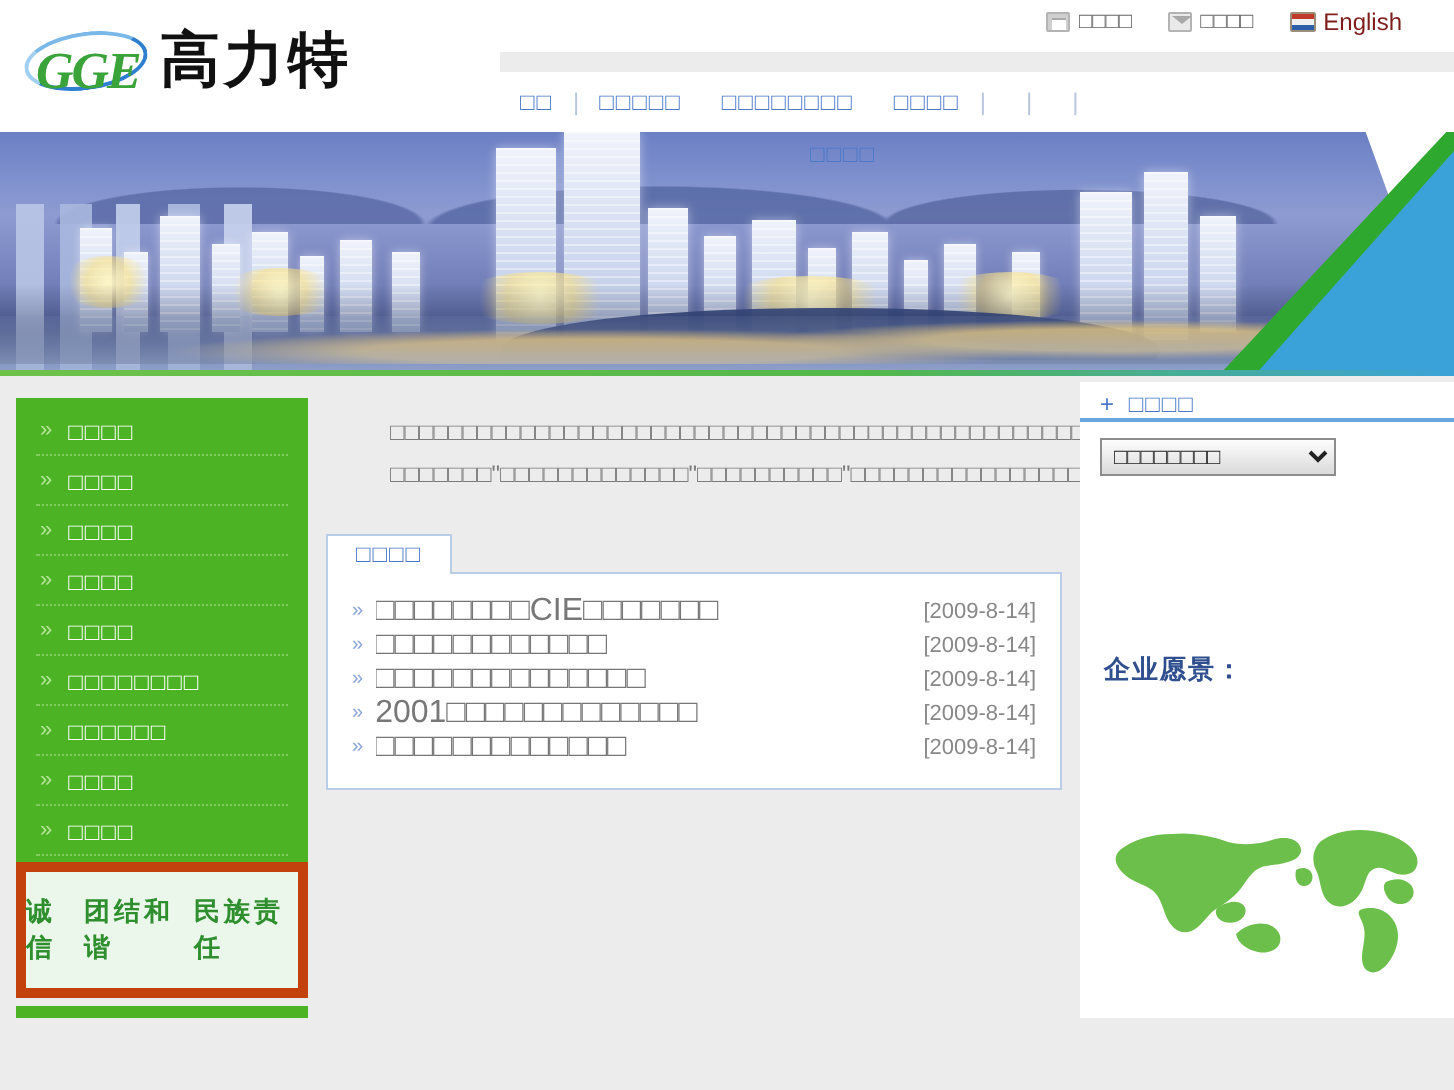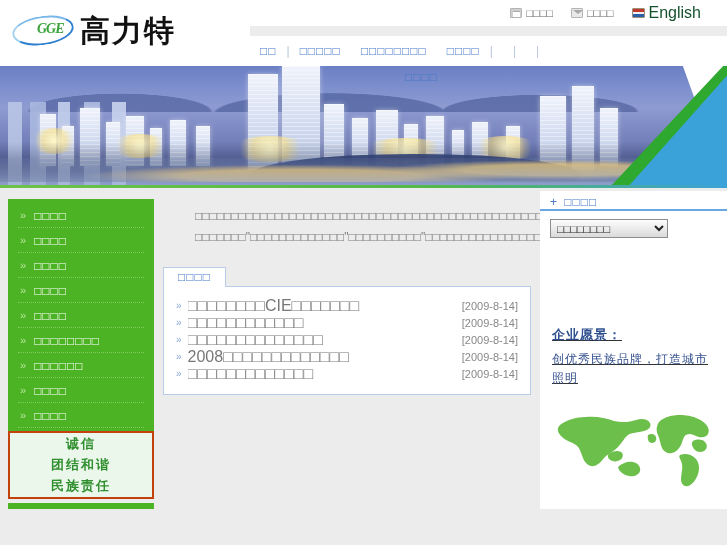--- a/index.html
+++ b/index.html
@@ -43,41 +43,41 @@
     content: ""; position: absolute; left: 1px; top: 1px;
     width: 0; height: 0;
     border-left: 5px solid transparent; border-right: 5px solid transparent;
     border-top: 4px solid #a8a8a8;
   }
   .ico-flag {
     width: 13px; height: 10px; border: 1px solid #9c8f7a; border-radius: 1px;
     background: linear-gradient(#c0392b 0 33%, #f0f0f0 33% 66%, #2c5fa8 66% 100%);
     flex: none;
   }
-  .english-link { color: #14532d; font-size: 16px; text-decoration: none; }
+  .english-link { color: #7f1d1d; font-size: 12px; text-decoration: none; }
 
   
   .brandrow {
     position: absolute; left: 0; top: 0; width: 250px; height: 66px;
     background: #fff; z-index: 6;
   }
   .logo { position: absolute; left: 12px; top: 13px; display: flex; align-items: center; gap: 6px; }
   .logo-mark { position: relative; width: 62px; height: 36px; }
   .logo-oval {
     position: absolute; left: 0; top: 3px; width: 62px; height: 29px;
     border: 2px solid #2f7fd0; border-radius: 50%;
     transform: rotate(-8deg);
     border-top-color: #7ab8ea; border-right-color: #2f7fd0;
     border-bottom-color: #2f7fd0; border-left-color: #9fd0f2;
   }
   .logo-gge {
     position: absolute; left: 6px; top: 8px;
     font-family: "Liberation Serif", serif;
-    font-size: 14px; font-style: italic; font-weight: bold;
-    color: #3aa33a; letter-spacing: -1px; margin-left: 19px;
+    font-size: 26px; font-style: italic; font-weight: bold;
+    color: #3aa33a; letter-spacing: -1px;
   }
   .logo-cn {
     font-family: "DejaVu Sans", sans-serif;
     font-size: 30px; font-weight: bold; color: #111;
     letter-spacing: 2px; line-height: 1;
   }
 
   .navbar {
     position: absolute; left: 250px; top: 36px; width: 477px; height: 30px;
     background: #ffffff; z-index: 6;
@@ -203,23 +203,23 @@
     color: #ffffff; font-size: 12px; text-decoration: none; cursor: pointer;
     letter-spacing: 1px;
   }
   .side-item .arrow { color: #b7e59b; font-size: 11px; line-height: 1; flex: none; }
   .side-sep {
     height: 1px; margin: 1px 10px 2px 10px;
     border-top: 1px dotted #7fcd5c;
   }
   .pledge {
     position: absolute; left: 8px; top: 240px; width: 146px; height: 68px;
-    background: #eaf7ea; border: 2px solid #c2410c;
-    display: flex; flex-direction: column; align-items: center;
-    justify-content: center; gap: 3px;
+    background: #eaf7ea; border: 5px solid #c2410c;
+    display: flex; flex-direction: row; align-items: center;
+    gap: 3px;
   }
   .pledge-line {
     font-family: "DejaVu Sans", sans-serif;
     color: #2f8f2f; font-size: 13px; font-weight: bold; letter-spacing: 2px;
   }
   .side-button {
     position: absolute; left: 8px; top: 312px; width: 146px; height: 22px;
     background: #4cb424; color: #fff; border: 0;
     font-size: 12px; letter-spacing: 2px; cursor: pointer;
     font-family: "Liberation Sans", sans-serif;
@@ -272,21 +272,21 @@
   .rc-head .rc-title { color: #4a79c9; font-size: 12px; letter-spacing: 1px; }
   .rc-select-wrap { padding: 8px 10px 0 10px; }
   .rc-select {
     width: 118px; height: 19px;
     font-family: "Liberation Sans", sans-serif; font-size: 11px;
     color: #222;
     border: 1px solid #8d8d8d;
     background: linear-gradient(#fdfdfd, #dadada);
     padding: 0 2px;
   }
-  .vision { padding: 88px 14px 0 12px; text-decoration: underline; }
+  .vision { padding: 88px 14px 0 12px; }
   .vision-title {
     font-family: "DejaVu Sans", sans-serif;
     color: #2f4f8f; font-size: 13px; font-weight: bold;
     letter-spacing: 1px; margin-bottom: 6px;
   }
   .vision-line {
     font-family: "DejaVu Sans", sans-serif;
     color: #34508d; font-size: 12px; line-height: 19px; letter-spacing: 1px;
   }
   .worldmap { position: absolute; left: 12px; top: 218px; width: 168px; height: 80px; }
@@ -473,21 +473,21 @@
             <span class="news-title">□□□□□□□□□□□□</span>
             <span class="news-date">[2009-8-14]</span>
           </div>
           <div class="news-row">
             <span class="arrow">»</span>
             <span class="news-title">□□□□□□□□□□□□□□</span>
             <span class="news-date">[2009-8-14]</span>
           </div>
           <div class="news-row">
             <span class="arrow">»</span>
-            <span class="news-title">2008□□□□□□□□□□□□□</span>
+            <span class="news-title">2001□□□□□□□□□□□□□</span>
             <span class="news-date">[2009-8-14]</span>
           </div>
           <div class="news-row">
             <span class="arrow">»</span>
             <span class="news-title">□□□□□□□□□□□□□</span>
             <span class="news-date">[2009-8-14]</span>
           </div>
         </div>
       </div>
     </div>
@@ -498,21 +498,20 @@
         <span class="rc-title">□□□□</span>
       </div>
       <div class="rc-select-wrap">
         <select class="rc-select">
           <option>□□□□□□□□</option>
         </select>
       </div>
 
       <div class="vision">
         <div class="vision-title">企业愿景：</div>
-        <div class="vision-line">创优秀民族品牌，打造城市照明</div>
       </div>
 
       <div class="worldmap">
         <svg width="168" height="80" viewBox="0 0 168 80">
           <g fill="#6dbf4b">
             <path d="M8,16 C14,11 24,8 34,8 C44,7 54,9 62,12 C70,14 78,13 84,11 C90,9 96,10 98,14
                      C100,18 96,21 92,22 C86,24 80,23 76,26 C72,29 70,34 66,38 C62,42 58,44 54,47
                      C50,51 47,56 42,57 C37,58 33,54 31,49 C29,44 28,39 24,36 C20,33 14,32 10,28
                      C6,24 4,20 8,16 Z"></path>
             <path d="M58,44 C62,42 66,41 69,43 C72,45 71,49 68,51 C65,53 60,53 57,50 C55,47 56,45 58,44 Z"></path>

